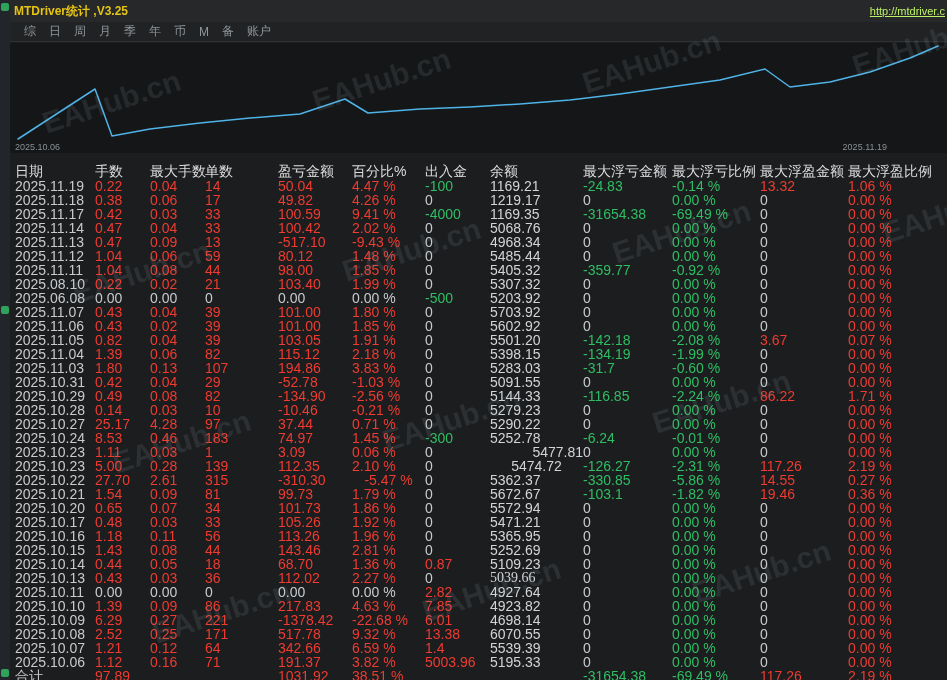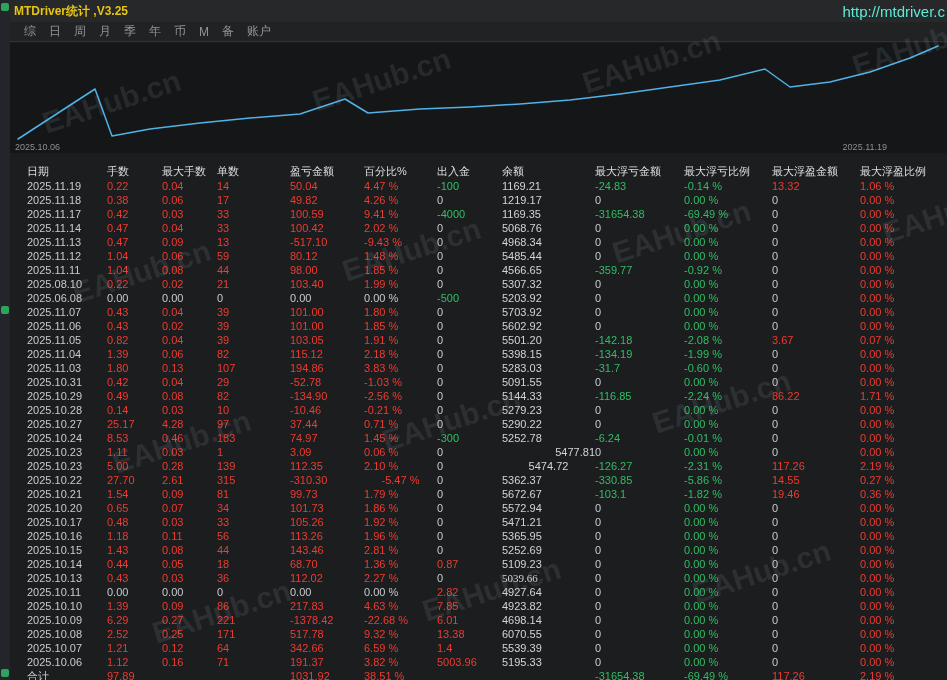--- a/index.html
+++ b/index.html
@@ -8,35 +8,35 @@
   .root { position:relative; width:947px; height:680px; background:#1b1d1f; overflow:hidden; }
 
   .left-strip { position:absolute; left:0; top:0; width:10px; height:680px; background:#22262a; }
   .strip-icon { position:absolute; left:1px; width:8px; height:8px; background:#2fa35c; border-radius:2px; }
 
   .panel { position:absolute; left:10px; top:0; width:937px; height:680px; }
 
   .titlebar { position:absolute; left:0; top:0; width:937px; height:22px; background:#26282a;
               display:flex; align-items:center; padding:0 2px 0 4px; overflow:hidden; }
   .title { color:#e6c413; font-size:12px; font-weight:bold; white-space:nowrap; }
-  .link  { margin-left:auto; color:#5eead4; font-size:15px; white-space:nowrap; }
+  .link  { margin-left:auto; color:#bef264; font-size:11px; white-space:nowrap;text-decoration:underline; }
 
   .menubar { position:absolute; left:0; top:22px; width:937px; height:20px; background:#202224;
              display:flex; align-items:center; gap:13px; padding-left:14px;
              color:#8f969c; font-size:12px; border-bottom:1px solid #2e3234; }
   .menu-item { cursor:default; }
 
   .chart { position:absolute; left:0; top:43px; width:937px; height:110px; background:#141617; }
   .chart svg { position:absolute; left:0; top:0; }
   .axis-label { position:absolute; bottom:1px; font-size:9px; color:#8a9096; }
 
   .tablebox { position:absolute; left:0; top:163px; width:937px; }
   .trow { display:grid;
           grid-template-columns:80px 55px 55px 73px 74px 73px 65px 93px 89px 88px 88px 1fr;
-          height:14px; line-height:14px; font-size:11px; padding-left:5px; white-space:nowrap;margin-left:12px; }
+          height:14px; line-height:14px; font-size:14px; padding-left:5px; white-space:nowrap; }
   .trow:first-child { height:16px; line-height:16px; }
   .trow.header span { color:#dcdee0; }
 
   #wmlayer { position:absolute; left:0; top:0; width:947px; height:680px; pointer-events:none; z-index:5; }
   .wm { position:absolute; font-size:30px; font-weight:bold; color:rgba(165,175,182,0.13);
         transform:rotate(-18deg); white-space:nowrap; }
 </style>
 </head>
 <body>
 
@@ -176,21 +176,21 @@
           <span style="color: rgb(239, 59, 48);">0.00 %</span>
         </div>
         <div class="trow">
           <span style="color: rgb(200, 203, 205);">2025.11.11</span>
           <span style="color: rgb(239, 59, 48);">1.04</span>
           <span style="color: rgb(239, 59, 48);">0.08</span>
           <span style="color: rgb(239, 59, 48);">44</span>
           <span style="color: rgb(239, 59, 48);">98.00</span>
           <span style="color: rgb(239, 59, 48);">1.85 %</span>
           <span style="color: rgb(200, 203, 205);">0</span>
-          <span style="color: rgb(210, 212, 214);">4566.65</span>
+          <span style="color: rgb(210, 212, 214);">5405.32</span>
           <span style="color: rgb(47, 190, 99);">-359.77</span>
           <span style="color: rgb(47, 190, 99);">-0.92 %</span>
           <span style="color: rgb(200, 203, 205);">0</span>
           <span style="color: rgb(239, 59, 48);">0.00 %</span>
         </div>
         <div class="trow">
           <span style="color: rgb(200, 203, 205);">2025.08.10</span>
           <span style="color: rgb(239, 59, 48);">0.22</span>
           <span style="color: rgb(239, 59, 48);">0.02</span>
           <span style="color: rgb(239, 59, 48);">21</span>

